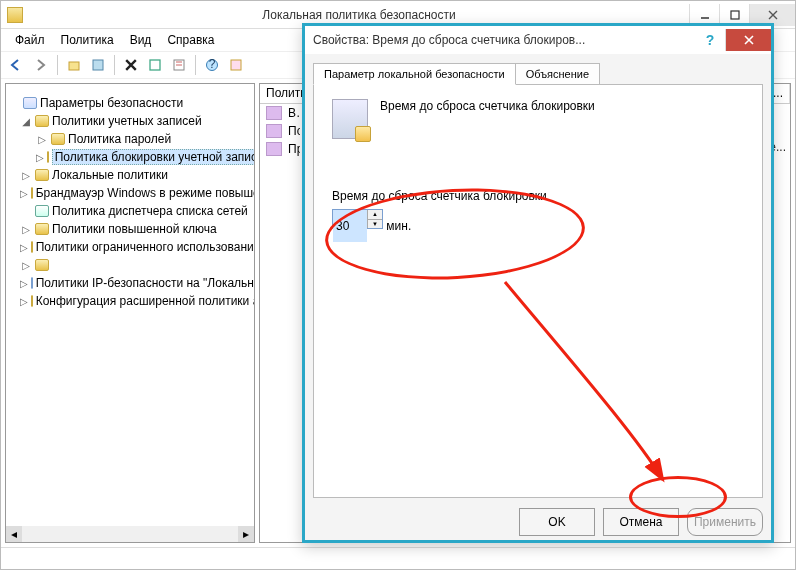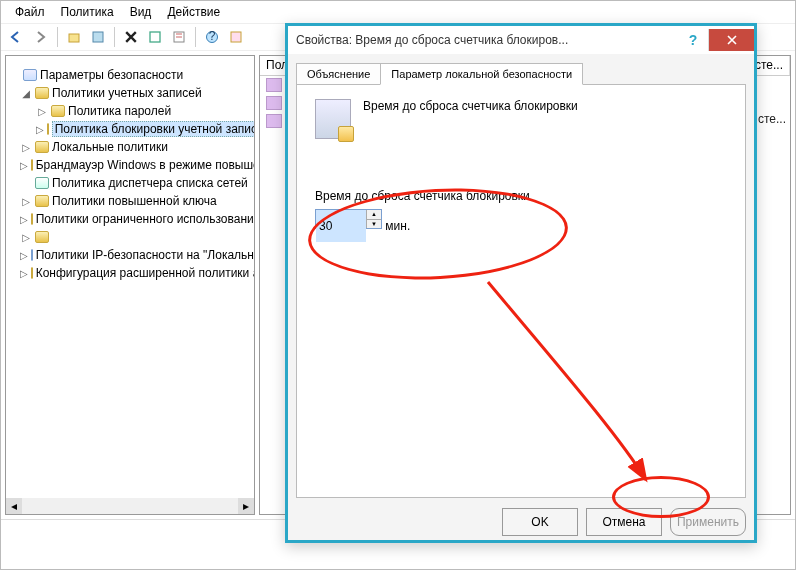--- a/index.html
+++ b/index.html
@@ -35,61 +35,80 @@
 .tree-row.sel .lbl { background: #cde5ff; border: 1px dotted #7aa; padding: 0 2px; }
 
 .listpane { flex: 1; border: 1px solid #999; margin: 4px 4px 4px 2px; position: relative; }
 .listhdr { display: flex; height: 20px; border-bottom: 1px solid #ccc; }
 .listhdr .col { padding: 2px 6px; border-right: 1px solid #ddd; }
 .listrow { display: flex; align-items: center; padding: 2px 6px; }
 .listrow .licon { width: 16px; height: 14px; margin-right: 6px; background: #dbe; border: 1px solid #b9c; }
 
 .statusbar { height: 22px; border-top: 1px solid #ddd; }
 
-.dialog { position: absolute; left: 284px; top: 22px; width: 472px; height: 520px; border: 3px solid #2aa7c7; background: #fff; box-shadow: 0 4px 14px rgba(0,0,0,.2); }
+.dialog { position: absolute; left: 301px; top: 22px; width: 472px; height: 520px; border: 3px solid #2aa7c7; background: #fff; box-shadow: 0 4px 14px rgba(0,0,0,.2); }
 .dlg-title { height: 28px; background: #fff; display: flex; align-items: center; padding-left: 8px; }
 .dlg-title .txt { flex: 1; color: #333; white-space: nowrap; overflow: hidden; text-overflow: ellipsis; padding-right: 4px;}
 .dlg-title .help { width: 30px; text-align: center; color: #2aa7c7; font-weight: bold; font-size: 14px; }
 .dlg-body { position: absolute; top: 28px; left: 0; right: 0; bottom: 0; background: #f4f4f4; padding: 8px; }
 .tabstrip { display: flex; }
 .tab { padding: 4px 10px; border: 1px solid #bbb; background: #fdfdfd; margin-right: -1px; font-size: 11px; position: relative; top: 1px; }
 .tab.active { background: #fff; border-bottom: 1px solid #fff; z-index: 2; }
 .tabpage { border: 1px solid #bbb; background: #fff; height: 414px; padding: 14px 18px; }
 .policy-head { display: flex; align-items: flex-start; }
 .policy-head .picon { width: 36px; height: 40px; background: linear-gradient(#eef,#ccd6e6); border: 1px solid #aab; margin-right: 12px; position: relative; }
 .policy-head .picon::after { content:""; position:absolute; right:-4px; bottom:-4px; width:14px; height:14px; background: linear-gradient(#ffe9a3,#f2c14e); border:1px solid #c7a239; border-radius:2px; }
 .field-area { margin-top: 50px; }
 .field-label { margin-bottom: 6px; }
 .numbox { display: inline-flex; align-items: stretch; border: 1px solid #7a9fd0; height: 20px; }
-.numbox input { width: 50px; border: none; padding: 16px 3px; font-size: 12px; color: #000; background: #cde5ff; outline: none; }
+.numbox input { width: 34px; border: none; padding: 16px 3px; font-size: 12px; color: #000; background: #cde5ff; outline: none; }
 .spinners { width: 15px; display: flex; flex-direction: column; border-left: 1px solid #aaa; }
 .spinners div { flex: 1; background: #f2f2f2; display: flex; align-items: center; justify-content: center; font-size: 6px; border-bottom: 1px solid #aaa; }
 .spinners div:last-child { border-bottom: none; }
 .unit { }
 
 .dlg-buttons { display: flex; justify-content: flex-end; gap: 8px; margin-top: 10px; }
 .btn { min-width: 76px; height: 28px; border: 1px solid #999; background: #f5f5f5; display: flex; align-items: center; justify-content: center; }
 .btn.disabled { color: #999; border-radius: 9px; }
 
 .annot { position: absolute; border: 3px solid #e21; border-radius: 50%; pointer-events: none; }
 .annot.a1 { left: 20px; top: 135px; width: 260px; height: 90px; transform: rotate(-3deg);}
 .annot.a2 { left: 324px; top: 422px; width: 98px; height: 42px; }
 svg.arrow { position: absolute; left: 0; top: 0; pointer-events: none; }
 </style>
 </head>
 <body>
 
 <div class="main-window">
 
+  <div class="titlebar">
+    <div class="icon"></div>
+    <div class="title">Локальная политика безопасности</div>
+    <div class="win-btn">
+        <svg viewBox="0 0 10 10">
+          <path d="M1 8h8" stroke="#333" stroke-width="1.5"></path>
+        </svg>
+      </div>
+    <div class="win-btn">
+        <svg viewBox="0 0 10 10">
+          <rect x="1" y="1" width="8" height="8" fill="none" stroke="#333" stroke-width="1.2"></rect>
+        </svg>
+      </div>
+    <div class="win-btn close">
+        <svg viewBox="0 0 10 10">
+          <path d="M1 1l8 8M9 1l-8 8" stroke="#555" stroke-width="1.4"></path>
+        </svg>
+      </div>
+  </div>
 
   <div class="menubar">
     <span>Файл</span>
     <span>Политика</span>
     <span>Вид</span>
-    <span>Действие</span>
+    <span>Справка</span>
   </div>
 
   <div class="toolbar">
     <div class="tbtn">
         <svg width="14" height="12" viewBox="0 0 14 12">
           <path d="M8 1L2 6l6 5" fill="none" stroke="#2a63b3" stroke-width="2"></path>
         </svg>
       </div>
     <div class="tbtn">
         <svg width="14" height="12" viewBox="0 0 14 12">
@@ -236,22 +255,22 @@
       <div class="txt">Свойства: Время до сброса счетчика блокиров...</div>
       <div class="help">?</div>
       <div class="win-btn close red">
           <svg viewBox="0 0 10 10">
             <path d="M1 1l8 8M9 1l-8 8" stroke="#fff" stroke-width="1.6"></path>
           </svg>
         </div>
     </div>
     <div class="dlg-body">
       <div class="tabstrip">
+        <div class="tab active">Параметр локальной безопасности</div>
         <div class="tab">Объяснение</div>
-        <div class="tab active">Параметр локальной безопасности</div>
       </div>
       <div class="tabpage">
         <div class="policy-head">
           <div class="picon"></div>
           <div>Время до сброса счетчика блокировки</div>
         </div>
         <div class="field-area">
           <div class="field-label">Время до сброса счетчика блокировки</div>
           <span class="numbox">
             <input type="text" value="30" style="">

